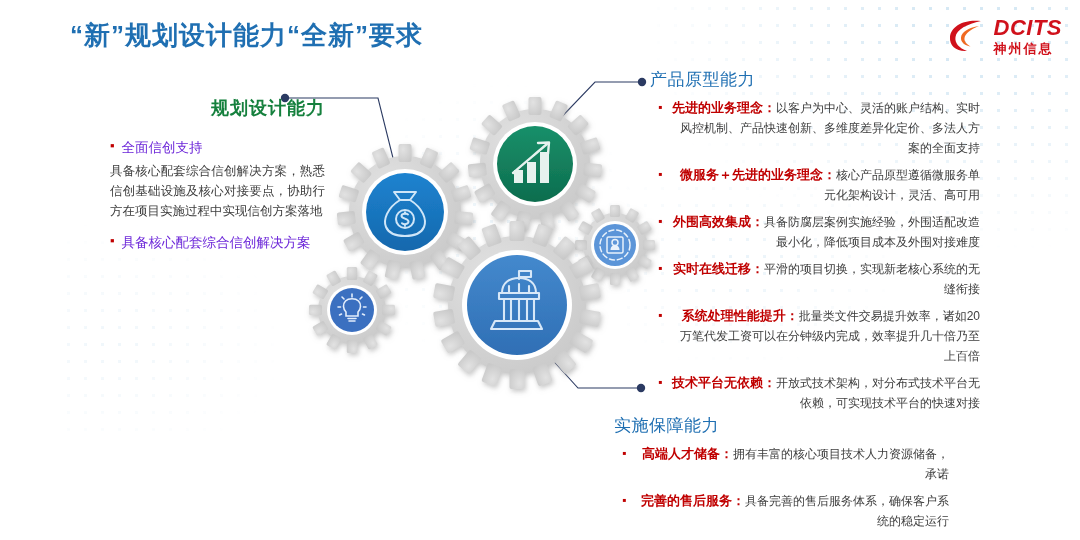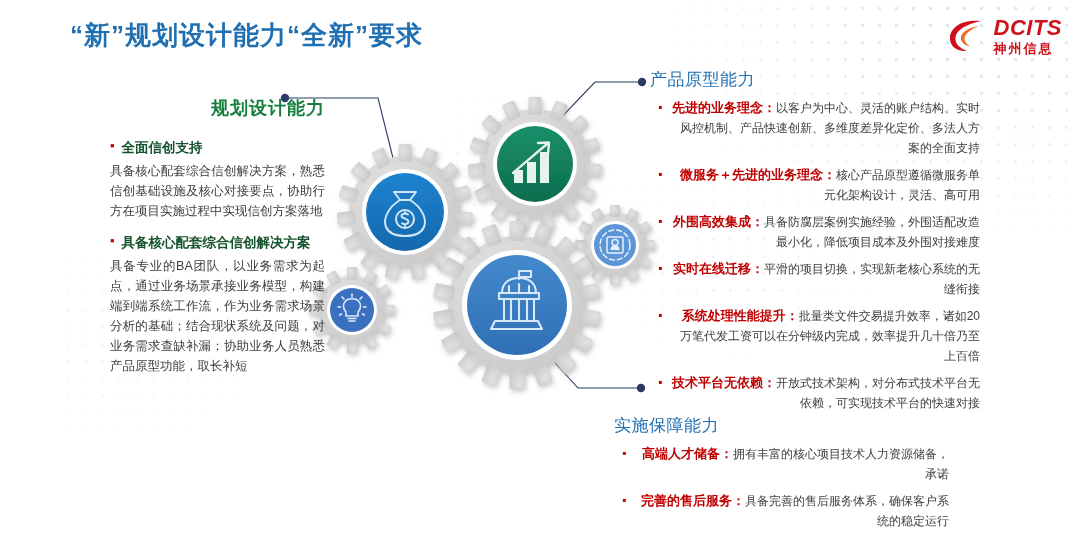--- a/index.html
+++ b/index.html
@@ -46,21 +46,21 @@
   
   #left-col{position:absolute;left:110px;top:80px;width:215px;}
   .col-head{
     font-size:18px;font-weight:bold;color:#15803d;text-align:right;margin:16px 0 18px 0;
     letter-spacing:1px;
   }
   .bullet-block{margin-bottom:12px;}
   .b-row{display:flex;align-items:flex-start;gap:7px;}
   .b-dot{color:#c00000;font-size:13px;line-height:17px;flex:0 0 auto;transform:translateY(-1px);}
   .b-head{
-    font-size:13.5px;font-weight:bold;color:#14532d;line-height:20px;
+    font-size:13.5px;font-weight:normal;color:#6d28d9;line-height:20px;
   }
   .b-body{
     font-size:12.5px;color:#3d3d3d;line-height:20px;text-align:justify;margin-top:3px;
   }
 
   
   .r-group{position:absolute;}
   #grp-product{left:650px;top:68px;width:330px;}
   #grp-impl{left:614px;top:378px;width:335px;margin-top:36px;}
   .grp-head{
@@ -310,21 +310,20 @@
         <span class="b-head">全面信创支持</span>
       </div>
       <div class="b-body">具备核心配套综合信创解决方案，熟悉信创基础设施及核心对接要点，协助行方在项目实施过程中实现信创方案落地</div>
     </div>
 
     <div class="bullet-block">
       <div class="b-row">
         <span class="b-dot">▪</span>
         <span class="b-head">具备核心配套综合信创解决方案</span>
       </div>
-      <div class="b-body">具备专业的BA团队，以业务需求为起点，通过业务场景承接业务模型，构建端到端系统工作流，作为业务需求场景分析的基础；结合现状系统及问题，对业务需求查缺补漏；协助业务人员熟悉产品原型功能，取长补短</div>
     </div>
   </div>
 
   <div class="r-group" id="grp-product">
     <div class="grp-head">产品原型能力</div>
 
     <div class="r-item">
       <span class="r-dot">▪</span>
       <span class="r-text"><b class="lbl">先进的业务理念</b><b class="lbl">：</b><span>以客户为中心、灵活的账户结构、实时风控机制、产品快速创新、多维度差异化定价、多法人方案的全面支持</span></span>
     </div>

